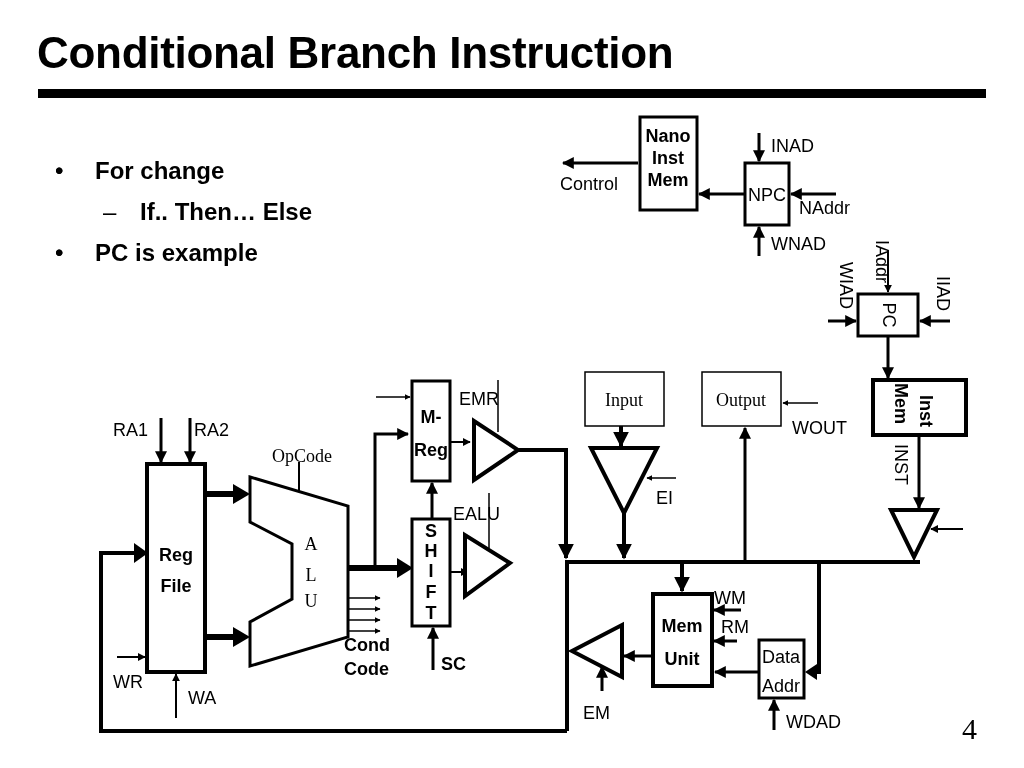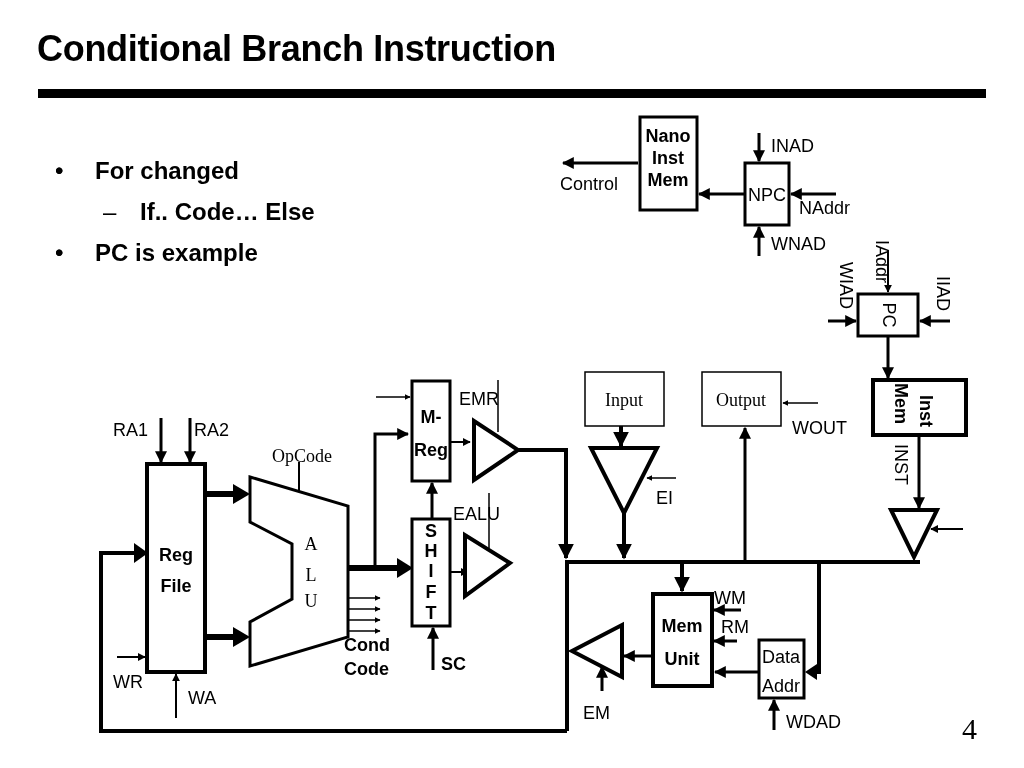--- a/index.html
+++ b/index.html
@@ -1,39 +1,39 @@
 <!DOCTYPE html>
 <html><head>
 <meta charset="utf-8">
 <style>
   html, body { margin:0; padding:0; background:#ffffff; }
   body { width:1024px; height:768px; position:relative; overflow:hidden; font-family:"Liberation Sans", sans-serif; color:#000; }
-  .title { position:absolute; left:37px; top:28px; font-size:36px; font-weight:bold; letter-spacing:-0.3px; }
+  .title { position:absolute; left:37px; top:28px; font-size:44px; font-weight:bold; letter-spacing:-0.3px; }
   .rule { position:absolute; left:38px; top:89px; width:948px; height:9px; background:#000; }
   .bullets { position:absolute; left:55px; top:150px; margin:0; padding:0; list-style:none; }
   .bullets li { position:relative; font-size:24px; font-weight:bold; line-height:41px; padding-left:40px; white-space:nowrap; }
   .bullets li .dot { position:absolute; left:0; top:0; font-weight:normal; }
   .bullets li.sub { padding-left:85px; }
   .bullets li.sub .dot { left:48px; }
   .pagenum { position:absolute; left:962px; top:712px; font-family:"Liberation Serif", serif; font-size:30px; }
   svg { position:absolute; left:0; top:0; }
   svg text { font-family:"Liberation Sans", sans-serif; font-size:18px; fill:#000; }
   svg text.b { font-weight:bold; }
   svg text.serif { font-family:"Liberation Serif", serif; }
 </style>
 </head>
 <body>
 
 <div class="title">Conditional Branch Instruction</div>
 <div class="rule"></div>
 
 <ul class="bullets">
   <li><span class="dot">•</span></li>
-  <li><span class="dot">•</span><span>For changed</span></li>
-  <li class="sub"><span class="dot">–</span><span>If.. Code… Else</span></li>
+  <li><span class="dot">•</span><span>For change</span></li>
+  <li class="sub"><span class="dot">–</span><span>If.. Then… Else</span></li>
   <li><span class="dot">•</span></li>
   <li><span class="dot">•</span><span>PC is example</span></li>
 </ul>
 
 <svg width="1024" height="768" viewBox="0 0 1024 768">
   <defs>
     <marker id="ah" viewBox="0 0 10 10" refX="9" refY="5" markerWidth="4" markerHeight="4" orient="auto">
       <path d="M0,0 L10,5 L0,10 z" fill="#000"></path>
     </marker>
     <marker id="ahs" viewBox="0 0 10 10" refX="9" refY="5" markerWidth="6" markerHeight="6" orient="auto">

